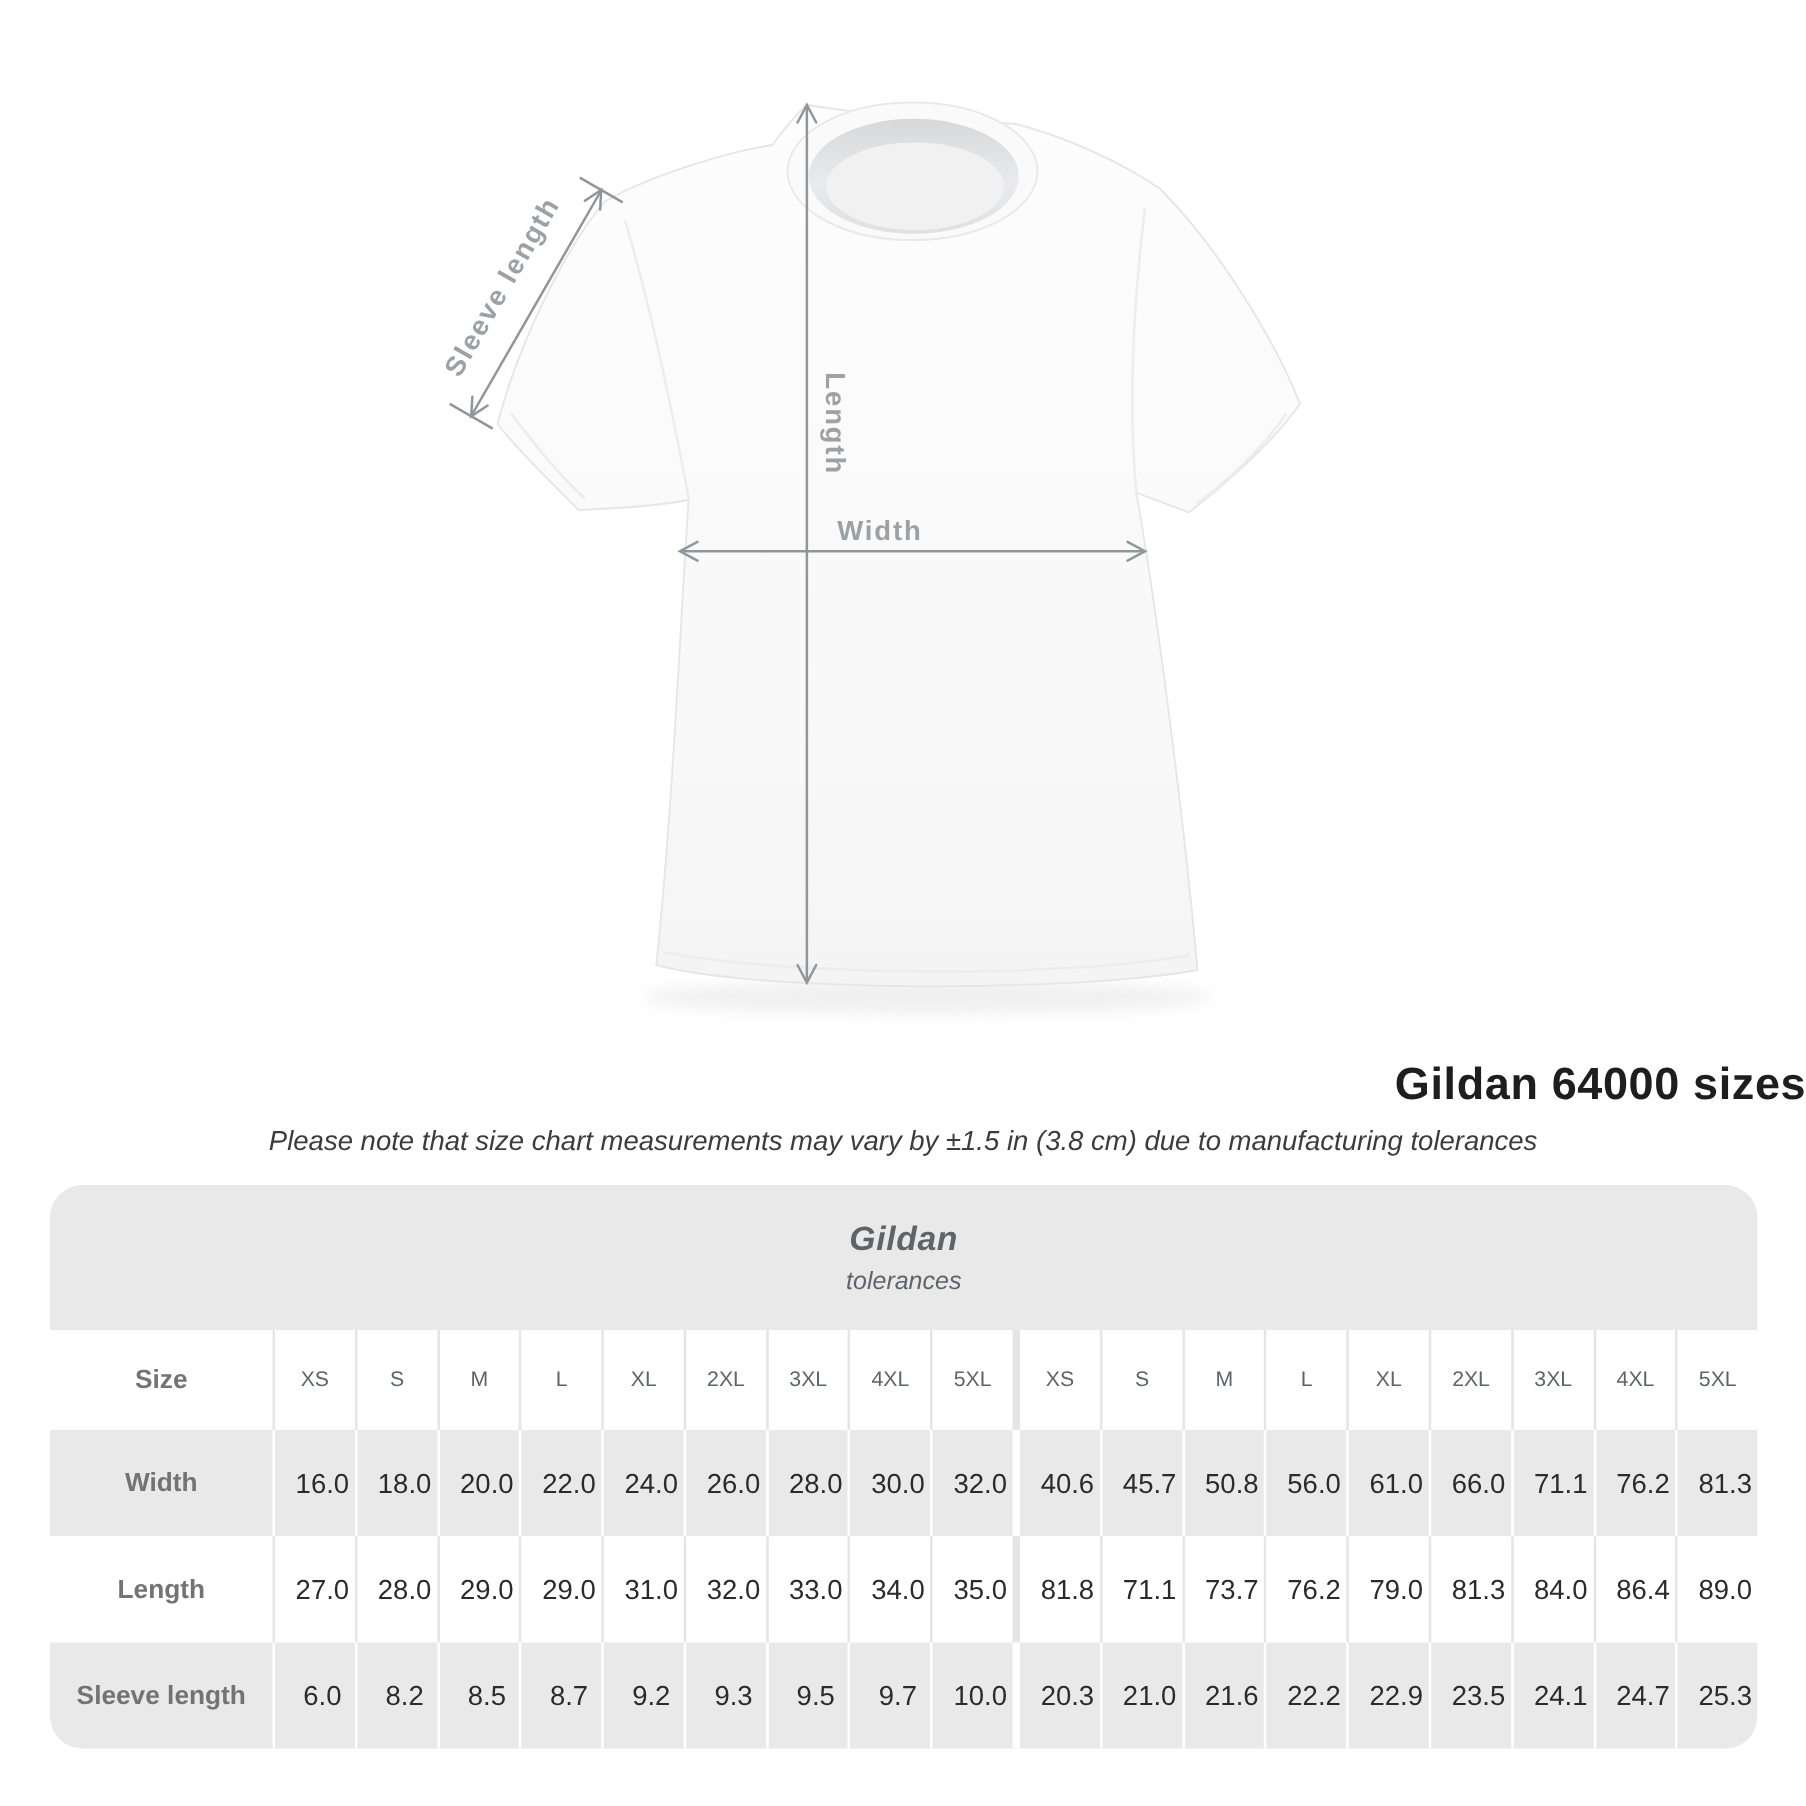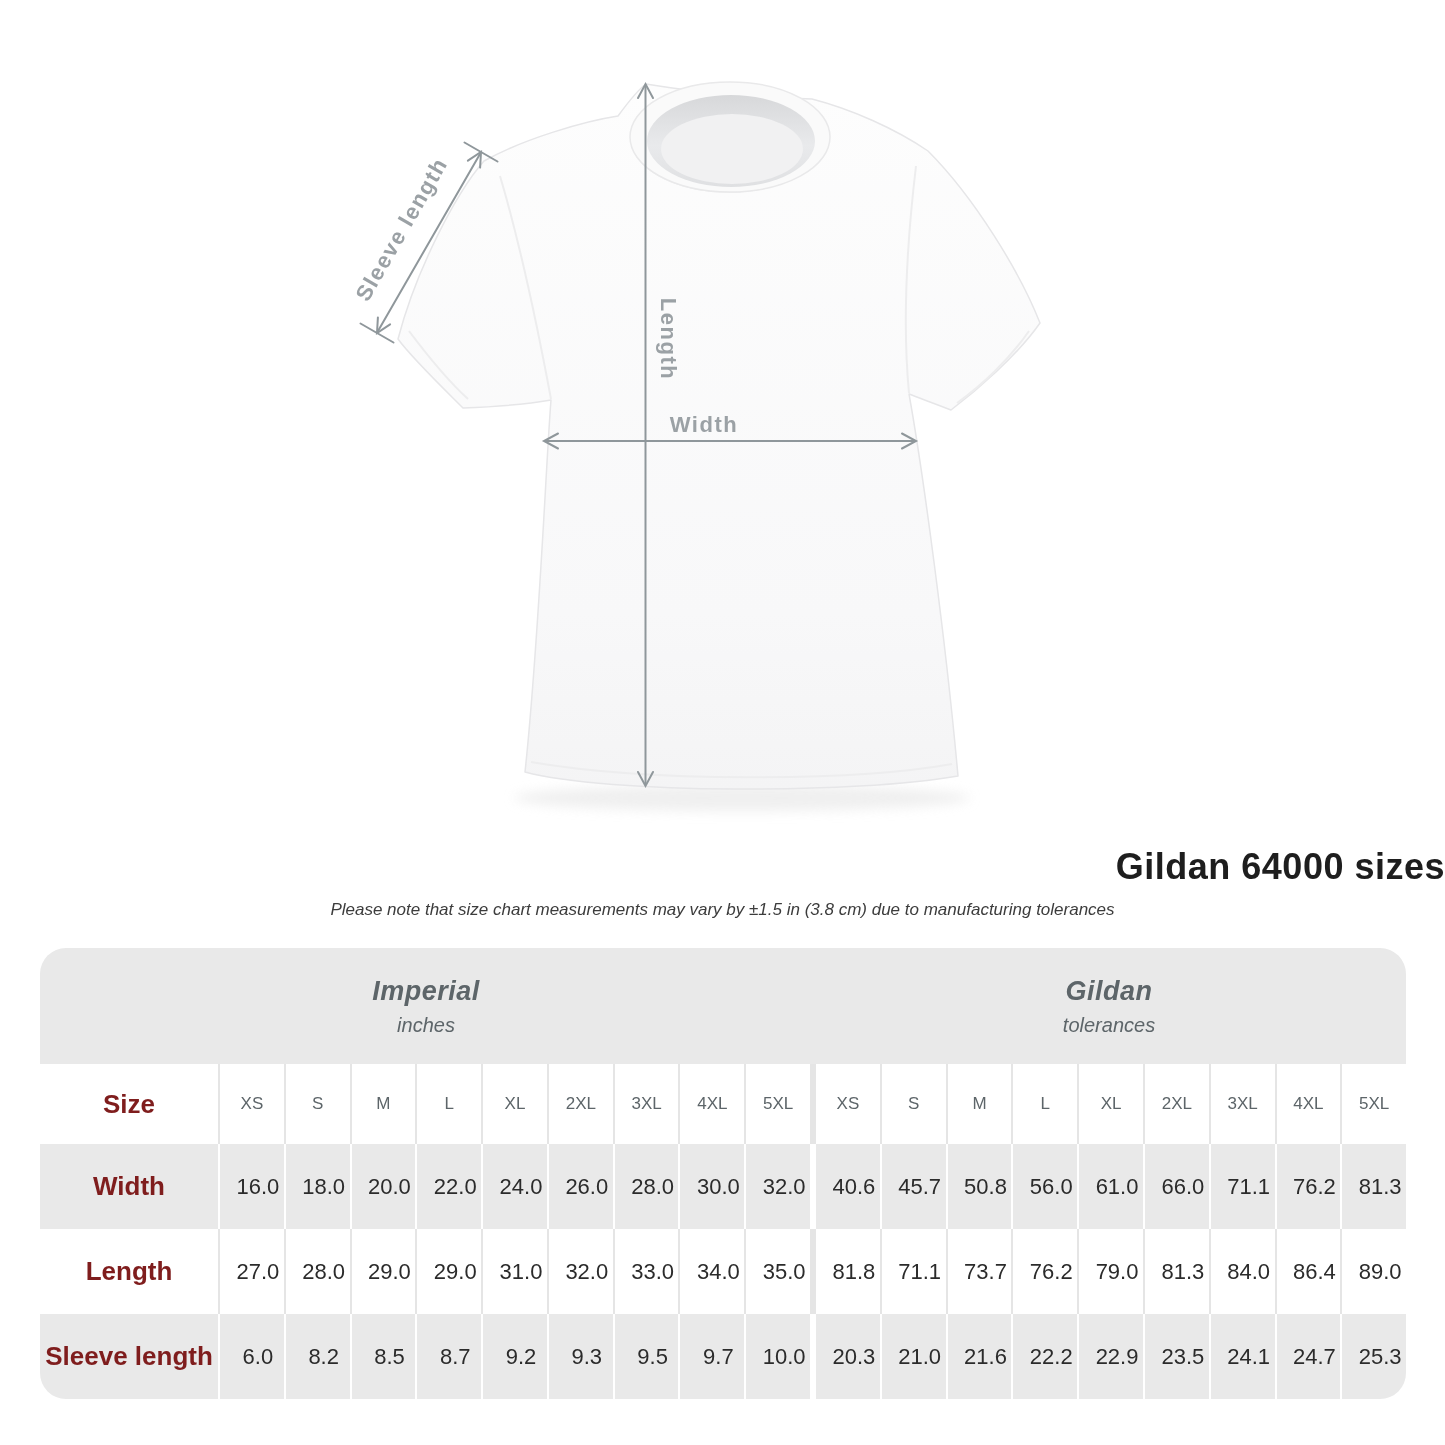--- a/index.html
+++ b/index.html
@@ -7,42 +7,42 @@
     width:1445px; height:1445px; background:#ffffff; position:relative;
     font-family:"Liberation Sans", sans-serif; overflow:hidden;
   }
   .shirt-svg { position:absolute; left:0; top:0; }
   svg text.dim-label {
     font-family:"Liberation Sans", sans-serif;
     font-weight:bold; font-size:22px; fill:#9ba1a5; letter-spacing:1.5px;
   }
   .title-block { position:absolute; top:846px; left:0; width:1445px; text-align:center; }
   .page-title { margin:0; font-size:36px; font-weight:bold; color:#1e1e1e; letter-spacing:0.5px;text-align:right; }
-  .note { margin:12px 0 0 0; font-size:17px; font-style:italic; color:#3c3c3c; }
+  .note { margin:12px 0 0 0; font-size:22px; font-style:italic; color:#3c3c3c; }
 
   .size-table {
     position:absolute; left:40px; top:948px; width:1366px;
     border-radius:26px; overflow:hidden; background:#ffffff;
   }
   .t-row { display:flex; width:100%; }
   .band { height:116px; background:#e9e9e9; }
   .band-cell { display:flex; flex-direction:column; align-items:center; justify-content:center; gap:7px; }
   .band-cell.left  { flex:0 0 calc(50% + 89px); }
   .band-cell.right { flex:1 1 0; }
   .band-name { font-size:27px; font-weight:bold; font-style:italic; color:#5d6569; letter-spacing:0.5px; }
   .band-unit { font-size:20px; font-style:italic; color:#5d6569; }
 
   .size-row { height:80px; background:#ffffff; }
   .data-row { height:85px; }
   .row-gray  { background:#e9e9e9; }
   .row-white { background:#ffffff; }
 
   .cell-label {
     flex:0 0 178px; display:flex; align-items:center; justify-content:center;
-    font-weight:bold; font-size:26px; color:#7f1d1d; text-align:center;
+    font-weight:bold; font-size:21px; color:#737373; text-align:center;
   }
   .cell {
     flex:1 1 0; display:flex; align-items:center; justify-content:center;
     box-sizing:border-box; border-left:2px solid transparent;
   }
   .cell.mid { border-left-width:6px; }
   .size-row .cell { font-weight:normal; font-size:17px; color:#5d6569; border-left-color:#e5e5e5; }
   .data-row .cell { font-size:22px; color:#2b2b2b;padding-left:12px; }
   .row-white .cell { border-left-color:#e5e5e5; }
   .row-gray  .cell { border-left-color:#ffffff; }
@@ -124,24 +124,20 @@
   <text class="dim-label" x="704" y="432" text-anchor="middle">Width</text>
 </svg>
 
 <div class="title-block">
   <h1 class="page-title">Gildan 64000 sizes</h1>
   <p class="note">Please note that size chart measurements may vary by ±1.5 in (3.8 cm) due to manufacturing tolerances</p>
 </div>
 
 <div class="size-table">
   <div class="t-row band">
-    <div class="band-cell left">
-      <div class="band-name">Imperial</div>
-      <div class="band-unit">inches</div>
-    </div>
     <div class="band-cell right">
       <div class="band-name">Gildan</div>
       <div class="band-unit">tolerances</div>
     </div>
   </div>
 
   <div class="t-row size-row">
     <div class="cell-label">Size</div>
 
   <div class="cell">XS</div>

